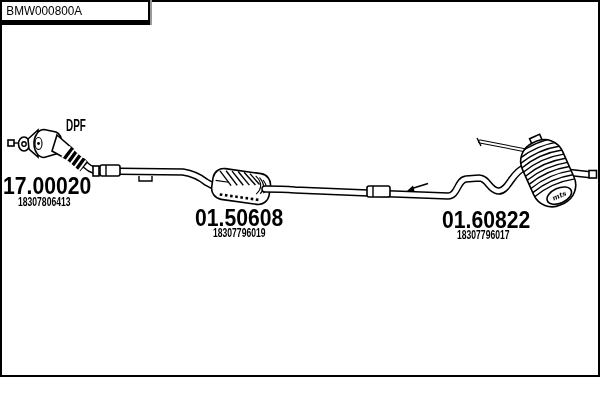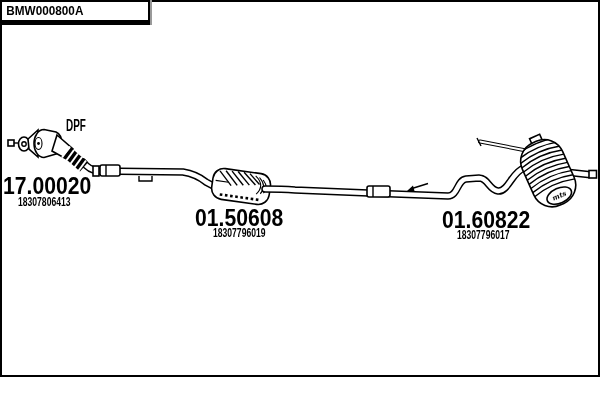--- a/index.html
+++ b/index.html
@@ -5,21 +5,21 @@
   html,body{margin:0;padding:0;background:#fff;}
   #stage{position:relative;width:600px;height:400px;background:#fff;overflow:hidden;
          font-family:"Liberation Sans",sans-serif;color:#000;}
   .sheet{position:absolute;left:0;top:0;width:596px;height:373px;border:2px solid #000;background:#fff;}
   #art{position:absolute;left:0;top:0;}
   .lbl{position:absolute;white-space:nowrap;color:#000;transform-origin:left top;line-height:1.05;}
   .dpf{font-size:16px;font-weight:bold;transform:scaleX(0.62);}
   .code{font-size:23px;font-weight:bold;transform:scaleX(0.92);letter-spacing:0px;}
   .oem{font-size:13px;font-weight:bold;transform:scaleX(0.66);}
   .footer-box{position:absolute;left:0;top:375;width:146px;height:18px;background:#fff;
-              border:2px solid #000;border-bottom-width:5px;box-shadow:2px 0 0 #9a9a9a;font-weight:bold;}
+              border:2px solid #000;border-bottom-width:5px;box-shadow:2px 0 0 #9a9a9a;}
   .footer-text{font-size:13.5px;line-height:18px;padding-left:5px;transform:scaleX(0.87);
                transform-origin:left center;white-space:nowrap;}
   
   .po{stroke:#000;stroke-width:7.5;fill:none;stroke-linecap:round;}
   .pi{stroke:#fff;stroke-width:4.6;fill:none;stroke-linecap:round;}
   .pot{stroke:#000;stroke-width:4;fill:none;stroke-linecap:round;}
   .pit{stroke:#fff;stroke-width:2;fill:none;stroke-linecap:round;}
   .part{fill:#fff;stroke:#000;stroke-width:1.6;}
   .ln{stroke:#000;stroke-width:1.4;fill:none;}
   .thin{stroke:#000;stroke-width:1.1;fill:none;}

